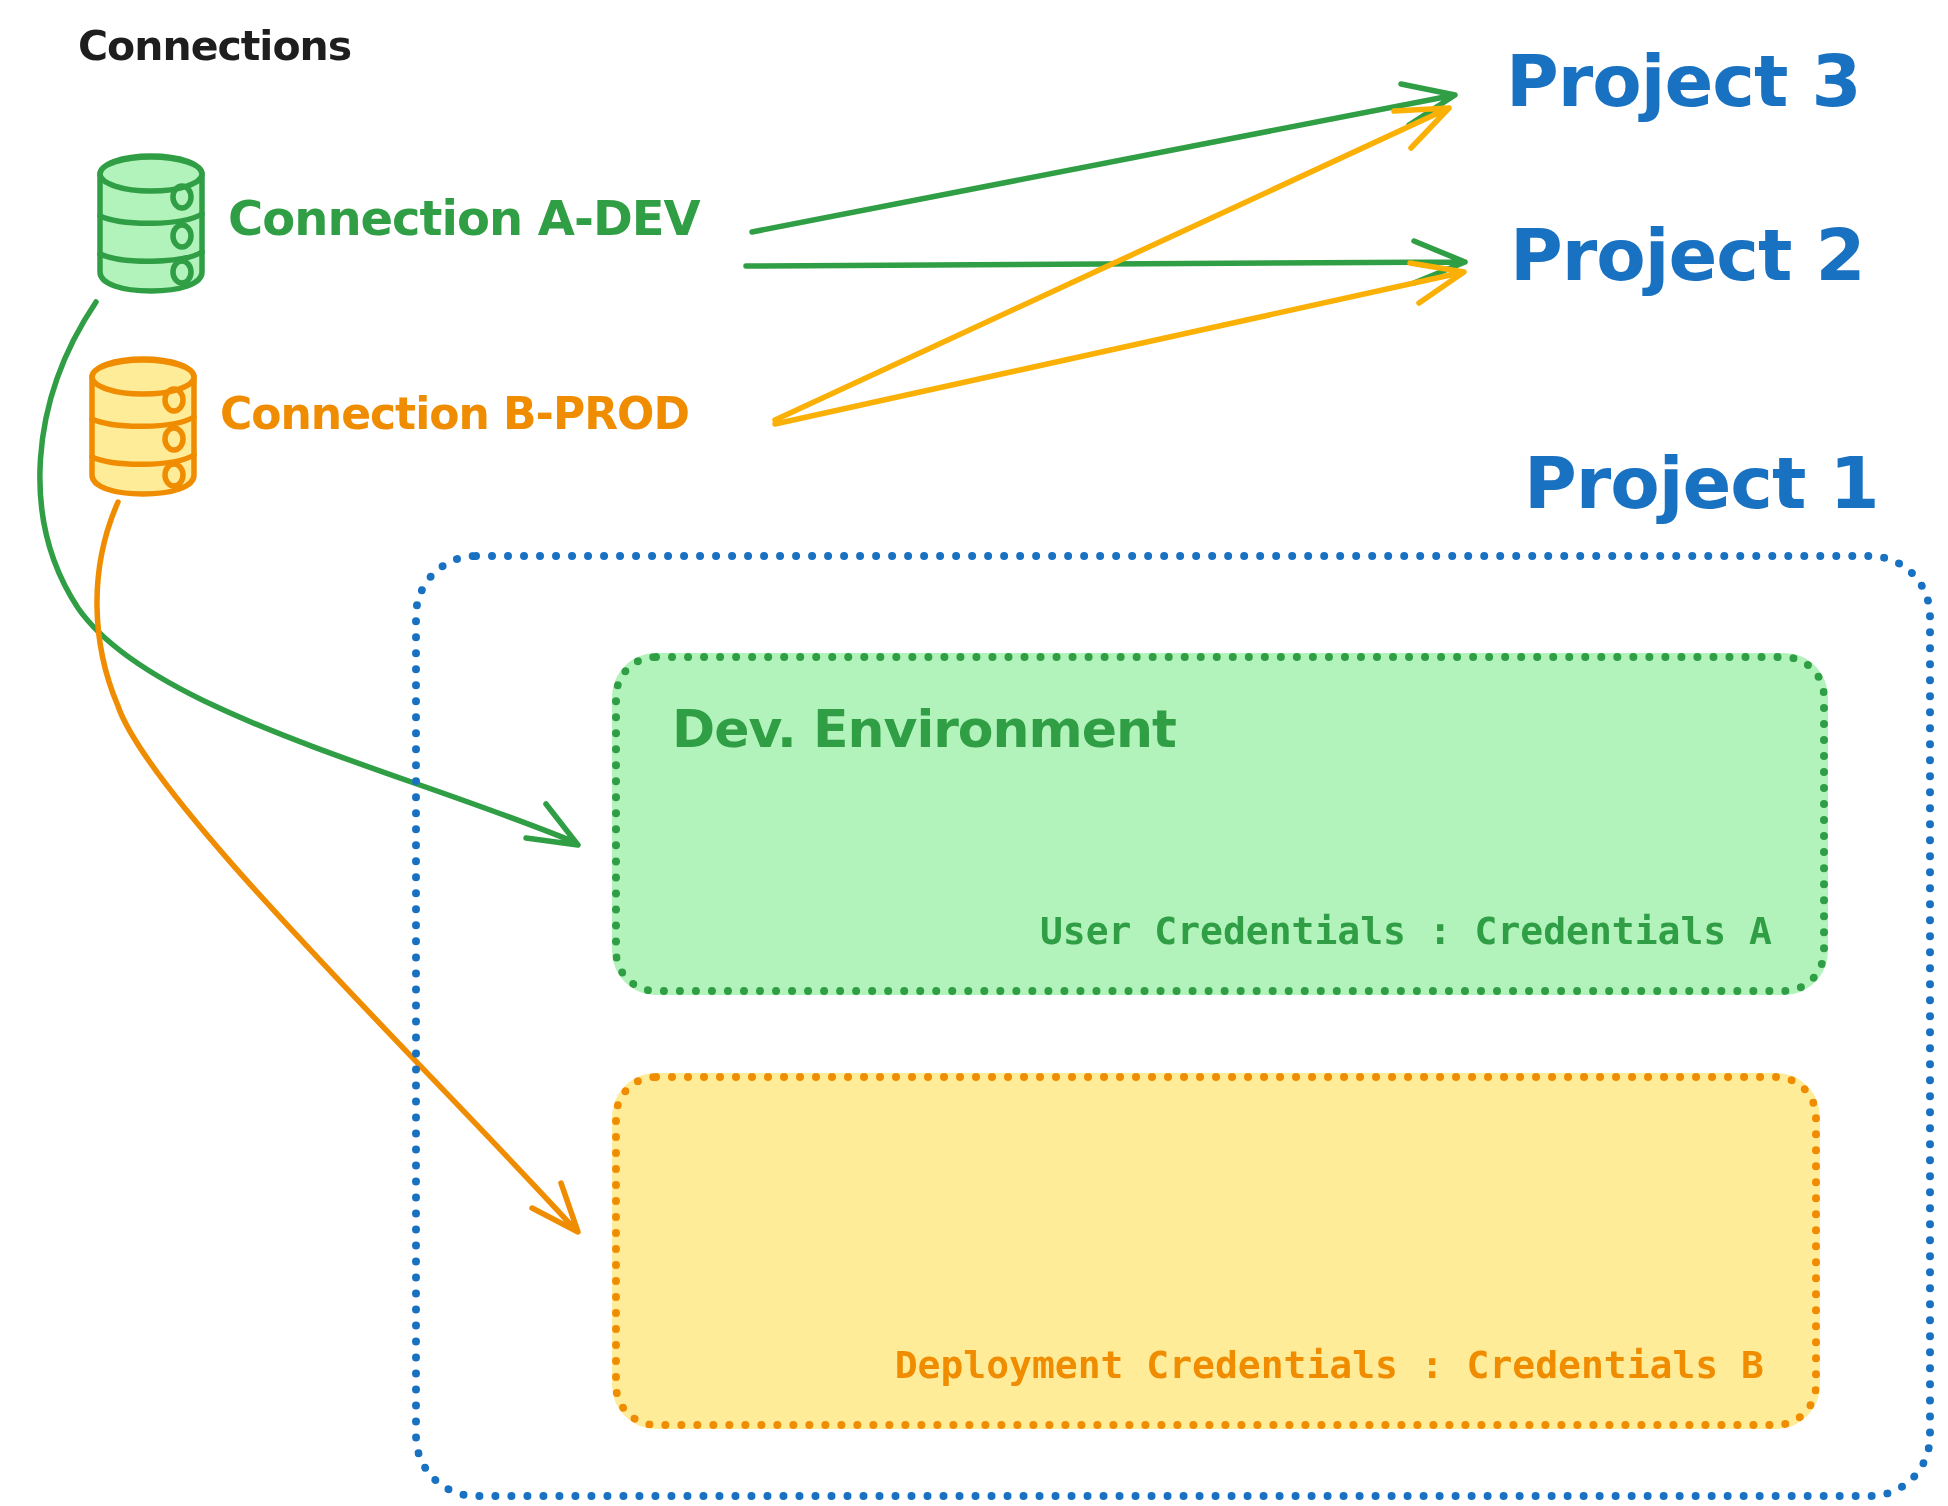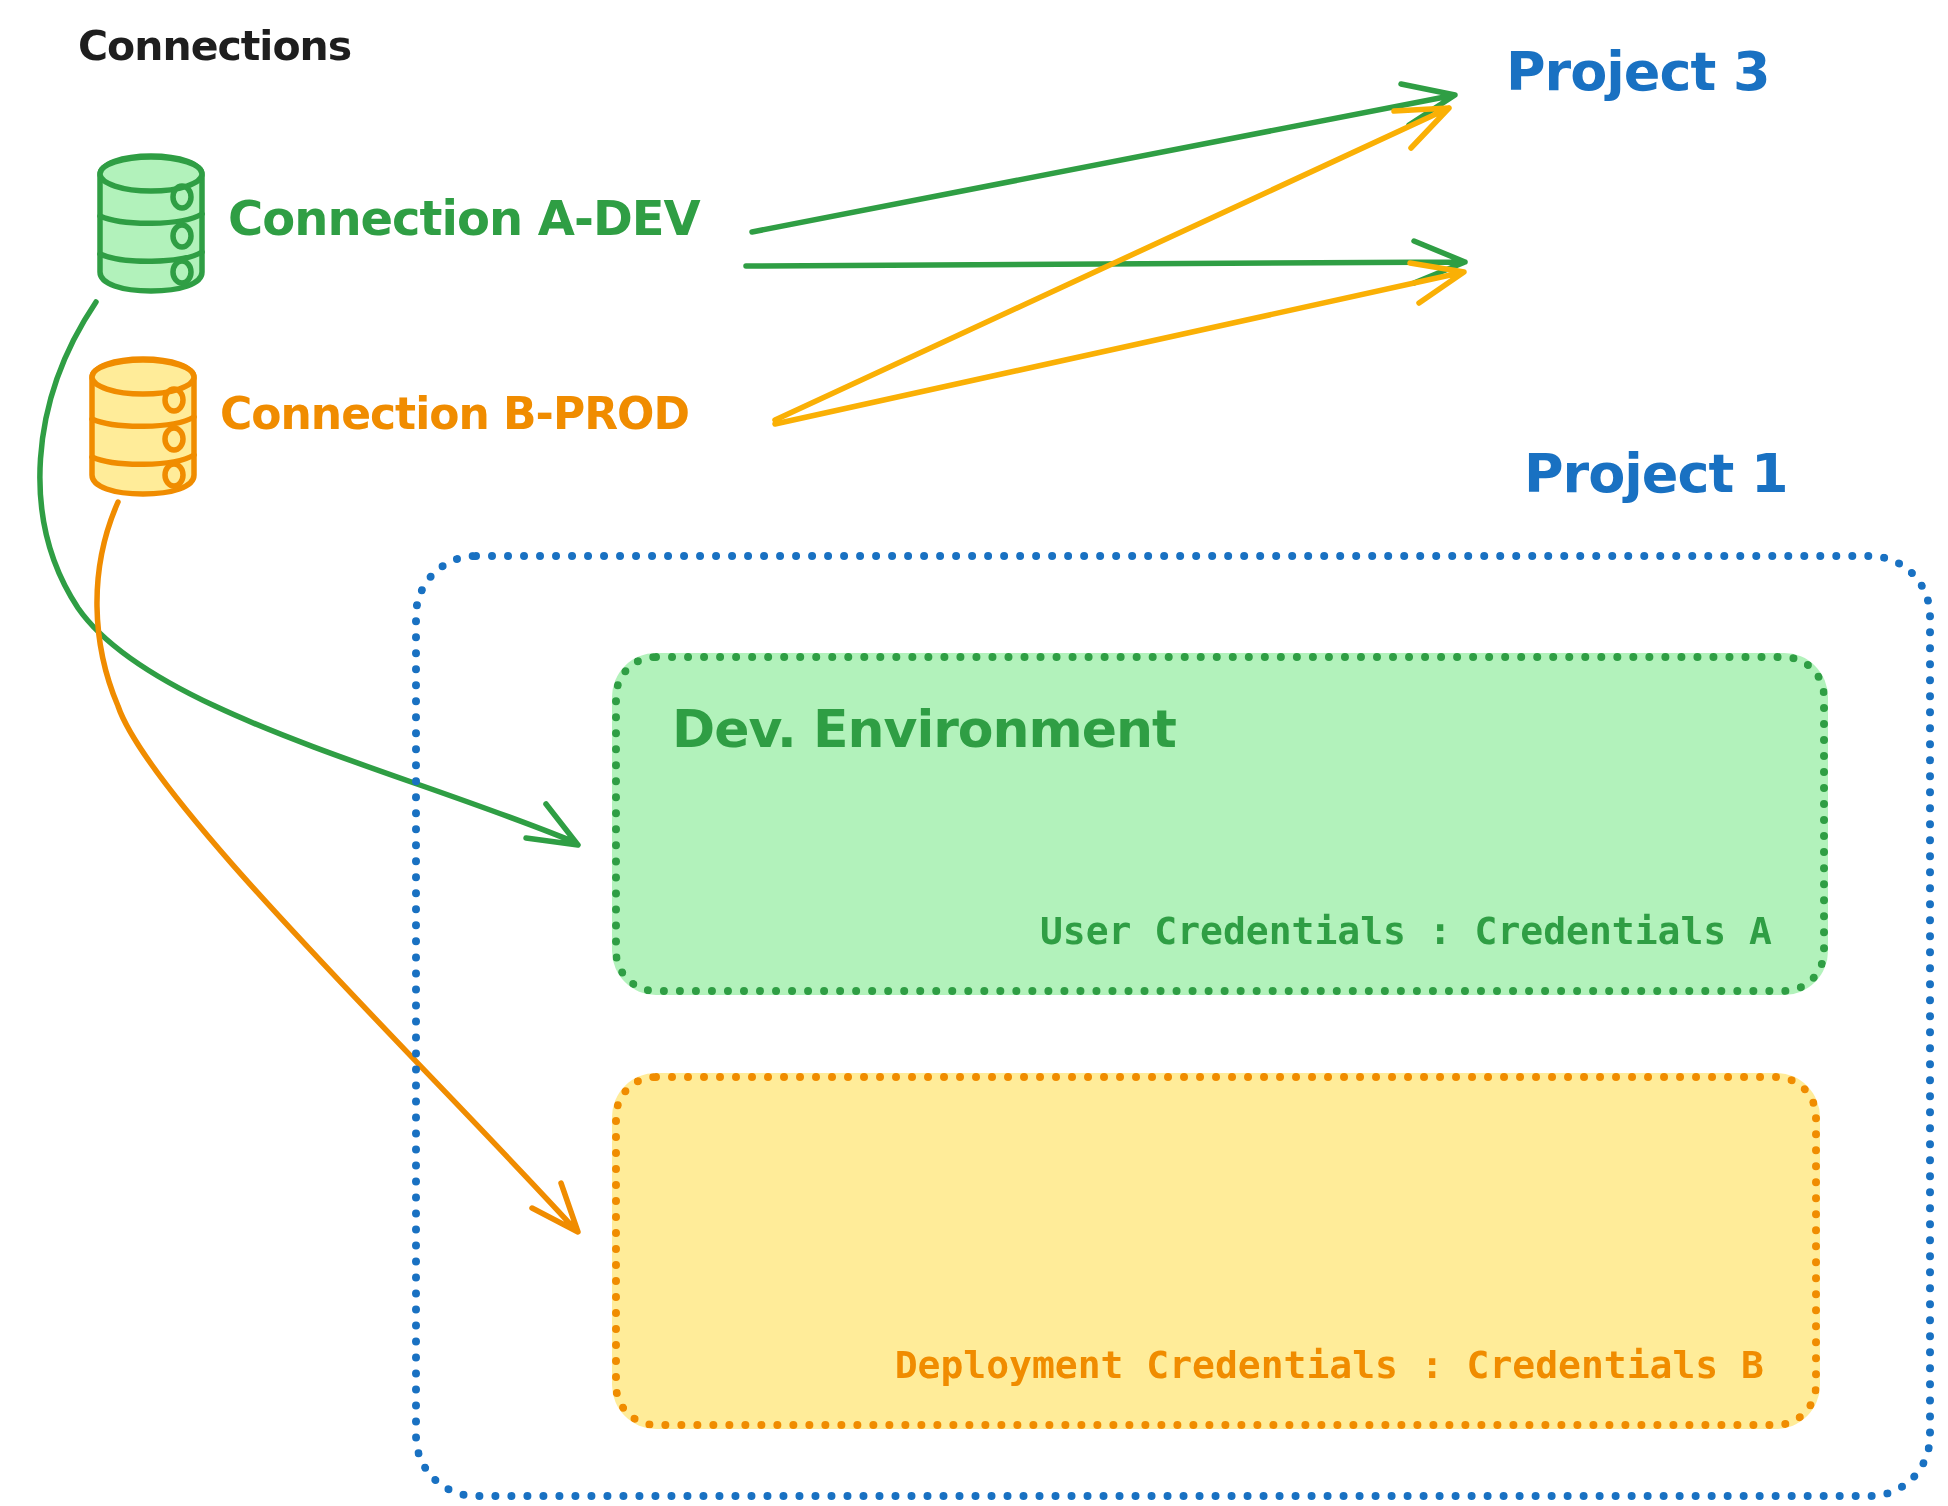--- a/index.html
+++ b/index.html
@@ -24,21 +24,21 @@
   .hand {
     position: absolute;
     font-weight: 700;
     letter-spacing: -1px;
     white-space: nowrap;
     line-height: 1.1;
   }
   .diagram-title { left: 78px; top: 24px; font-size: 41px; color: #1e1e1e; }
   .conn-label-a  { left: 228px; top: 192px; font-size: 48px; color: #2f9e44; }
   .conn-label-b  { left: 220px; top: 390px; font-size: 44px; color: #f08c00; }
-  .proj-label    { font-size: 54px; color: #1971c2; }
+  .proj-label    { font-size: 72px; color: #1971c2; }
   .proj-3 { left: 1506px; top: 42px; }
   .proj-2 { left: 1510px; top: 216px; }
   .proj-1 { left: 1524px; top: 444px; }
 
   .project1-box {
     position: absolute;
     left: 412px; top: 552px;
     width: 1506px; height: 932px;
     border: 8px dotted #1971c2;
     border-radius: 64px;
@@ -119,20 +119,21 @@
       <ellipse cx="174" cy="475" rx="9" ry="11" fill="none"></ellipse>
     </g>
   </svg>
 
   <div class="hand diagram-title">Connections</div>
 
   <div class="hand conn-label-a">Connection A-DEV</div>
   <div class="hand conn-label-b">Connection B-PROD</div>
 
   <div class="hand proj-label proj-3">Project 3</div>
+  <div class="hand proj-label proj-2">Project 2</div>
   <div class="hand proj-label proj-1">Project 1</div>
 
   <div class="project1-box">
 
     <div class="env-box env-dev">
       <div class="env-title">Dev. Environment</div>
       <div class="env-creds">User Credentials : Credentials A</div>
     </div>
 
     <div class="env-box env-prod">

